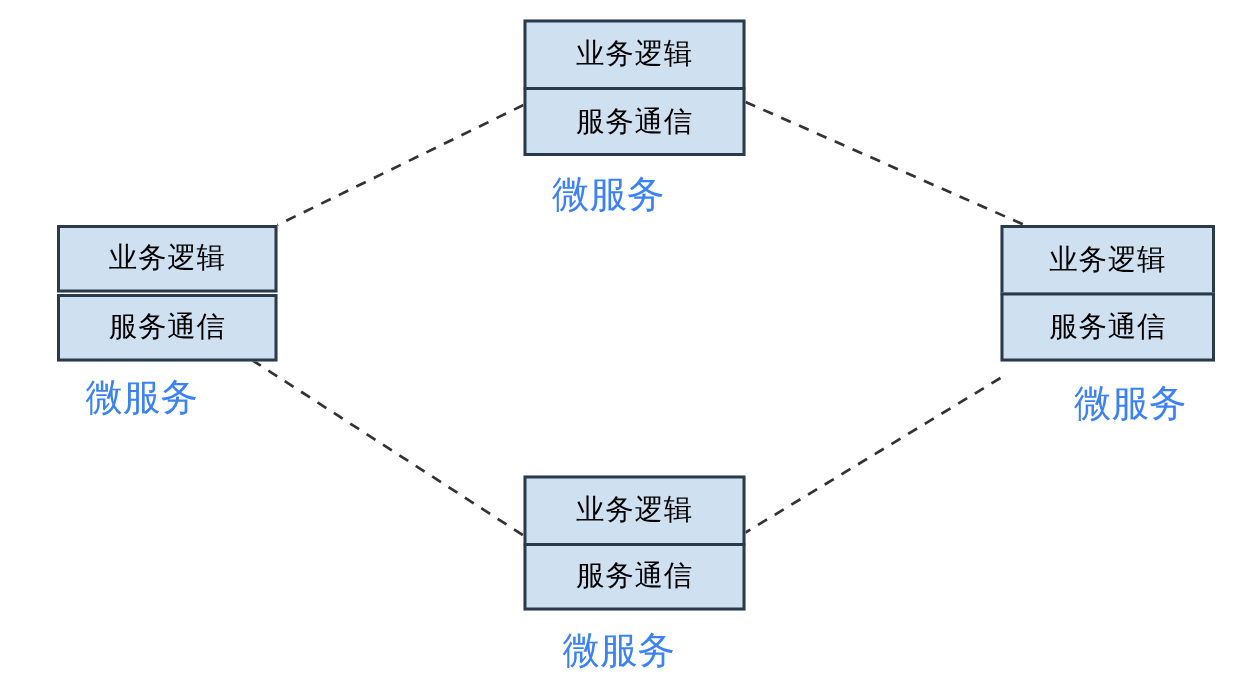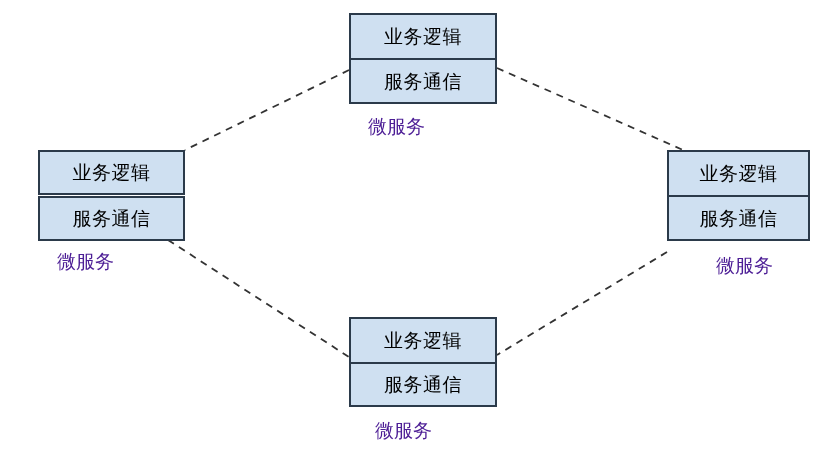--- a/index.html
+++ b/index.html
@@ -45,22 +45,22 @@
   .cell.bottom-cell {
     border-top-width: 2px;
     margin-top: -2px;
   }
   .node.gapped .cell.bottom-cell {
     margin-top: 1px;
     border-top-width: 2px;
   }
   .node-caption {
     position: absolute;
-    font-size: 19px;
-    color: #4c1d95;
+    font-size: 25px;
+    color: #3b82f6;
     white-space: nowrap;
     line-height: 1;
   }
 </style>
 </head>
 <body>
 
 <div id="canvas" style="background: rgb(255, 255, 255);">
 
   <svg id="links" viewBox="0 0 837 452" xmlns="http://www.w3.org/2000/svg">

